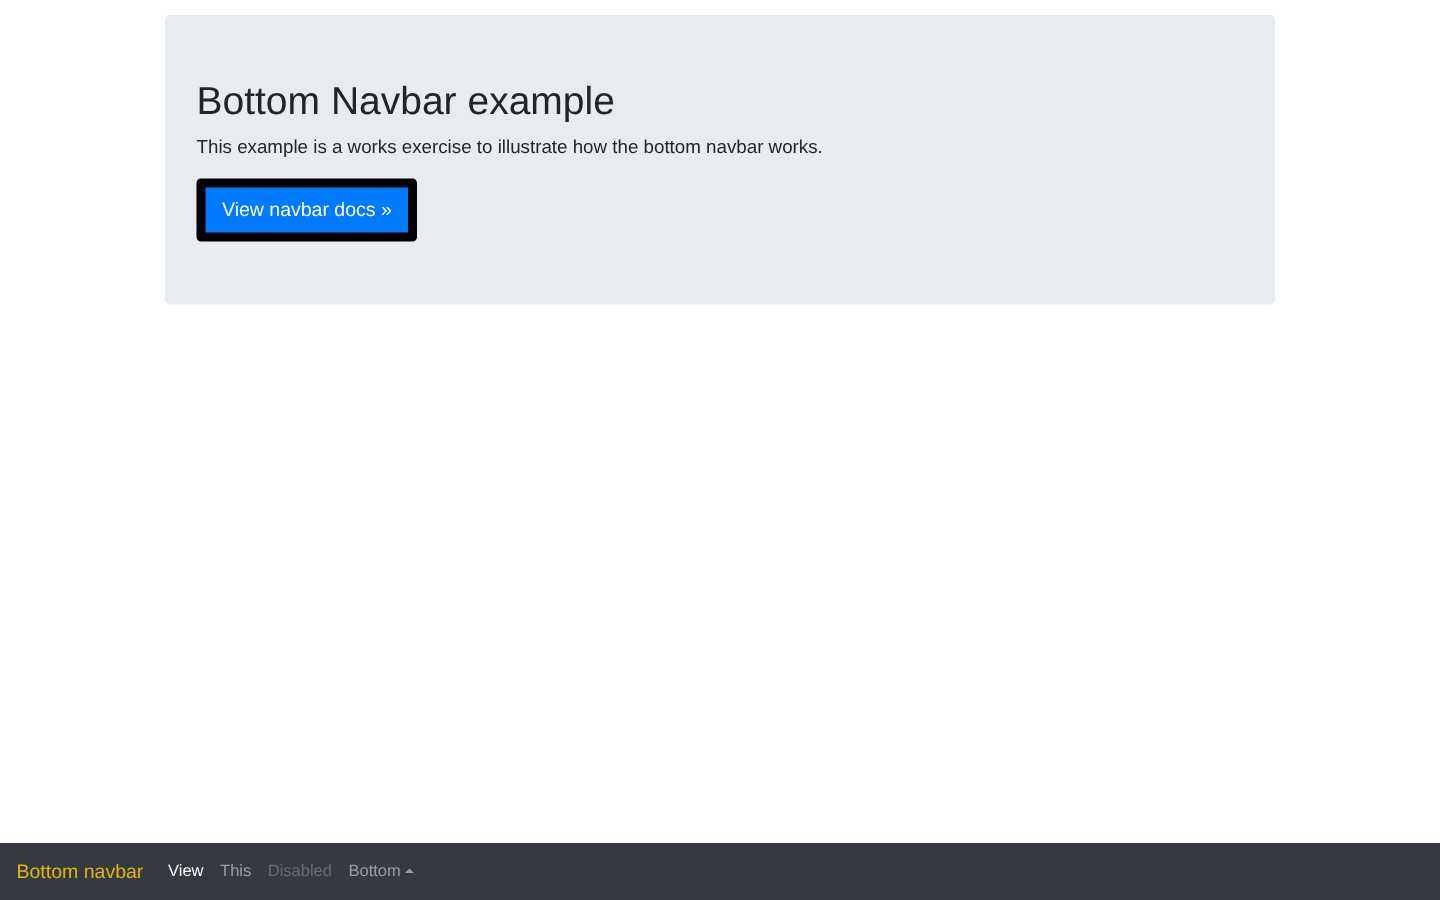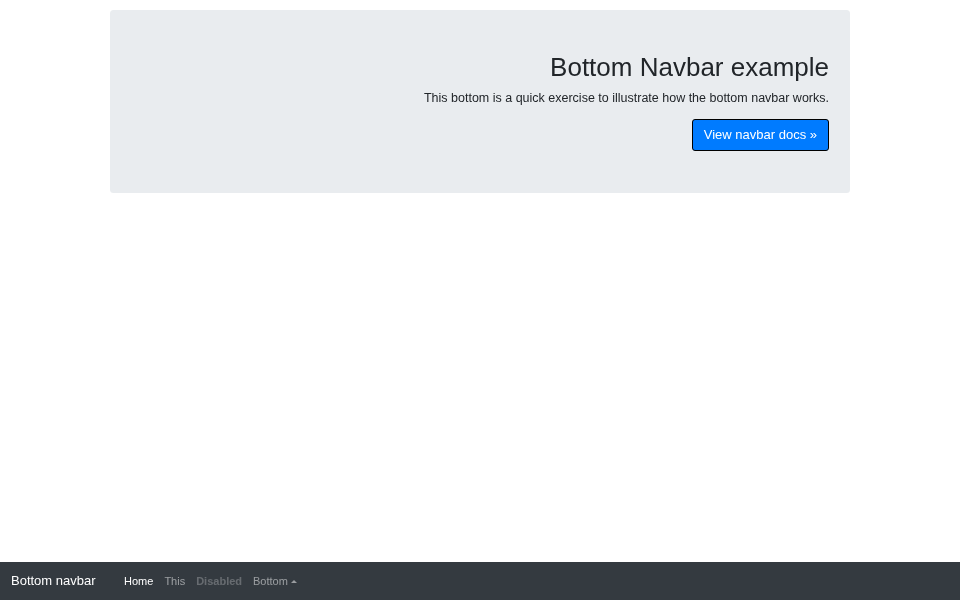--- a/index.html
+++ b/index.html
@@ -1,15 +1,15 @@
 <!DOCTYPE html>
 <html><head>
 <meta charset="utf-8">
 <style>
-  * { box-sizing: border-box; text-align: right; }
+  * { box-sizing: border-box; }
   html, body { margin: 0; padding: 0; }
   body {
     width: 960px;
     height: 600px;
     position: relative;
     background: #ffffff;
     font-family: "Liberation Sans", sans-serif;
     overflow: hidden;
     -webkit-font-smoothing: antialiased;
   }
@@ -37,41 +37,41 @@
     font-weight: 400;
     color: #212529;
   }
   .btn-primary {
     display: inline-block;
     padding: 5.5px 11px;
     font-size: 13px;
     line-height: 1.5;
     color: #ffffff;
     background-color: #007bff;
-    border: 1px solid #000000;
+    border: 6px solid #000000;
     border-radius: 3px;
     text-decoration: none;
     cursor: pointer;
   }
 
   
   .navbar {
     position: absolute;
     left: 0; right: 0; bottom: 0;
     height: 38px;
     background: #343a40;
     display: flex;
     align-items: center;
     padding: 5px 11px;
   }
   .navbar-brand {
-    color: #ffffff;
+    color: #eab308;
     font-size: 13px;
     line-height: 1.4;
-    margin-right: 23px;
+    margin-right: 11px;
     text-decoration: none;
     white-space: nowrap;
     cursor: pointer;
   }
   .navbar-nav {
     display: flex;
     align-items: center;
     list-style: none;
     margin: 0;
     padding: 0;
@@ -81,49 +81,49 @@
     display: block;
     padding: 5px 5.5px;
     font-size: 11px;
     line-height: 1.5;
     text-decoration: none;
     white-space: nowrap;
     cursor: pointer;
   }
   .nav-link.active { color: #ffffff; }
   .nav-link.normal { color: rgba(255,255,255,0.5); }
-  .nav-link.disabled { color: rgba(255,255,255,0.25); cursor: default; font-weight: bold; }
+  .nav-link.disabled { color: rgba(255,255,255,0.25); cursor: default; }
 
   .caret-up {
     display: inline-block;
     width: 0;
     height: 0;
     margin-left: 3px;
     vertical-align: 2px;
     border-left: 3.3px solid transparent;
     border-right: 3.3px solid transparent;
     border-bottom: 3.6px solid currentColor;
   }
 </style>
 </head>
 <body>
 
 <main>
   <div class="jumbotron">
     <h1>Bottom Navbar example</h1>
-    <p class="lead">This bottom is a quick exercise to illustrate how the bottom navbar works.</p>
+    <p class="lead">This example is a works exercise to illustrate how the bottom navbar works.</p>
     <a class="btn-primary" href="#" role="button">View navbar docs »</a>
   </div>
 </main>
 
 <nav class="navbar">
   <a class="navbar-brand" href="#">Bottom navbar</a>
   <ul class="navbar-nav">
     <li class="nav-item">
-      <a class="nav-link active" href="#">Home</a>
+      <a class="nav-link active" href="#">View</a>
     </li>
     <li class="nav-item">
       <a class="nav-link normal" href="#">This</a>
     </li>
     <li class="nav-item">
       <a class="nav-link disabled">Disabled</a>
     </li>
     <li class="nav-item">
       <a class="nav-link normal" href="#"><span>Bottom</span><span class="caret-up"></span></a>
     </li>

